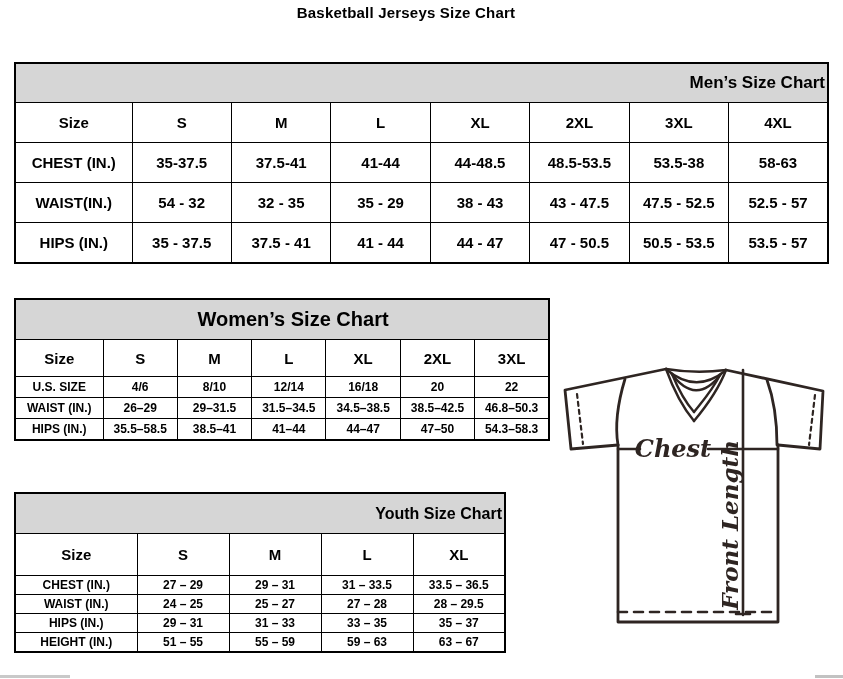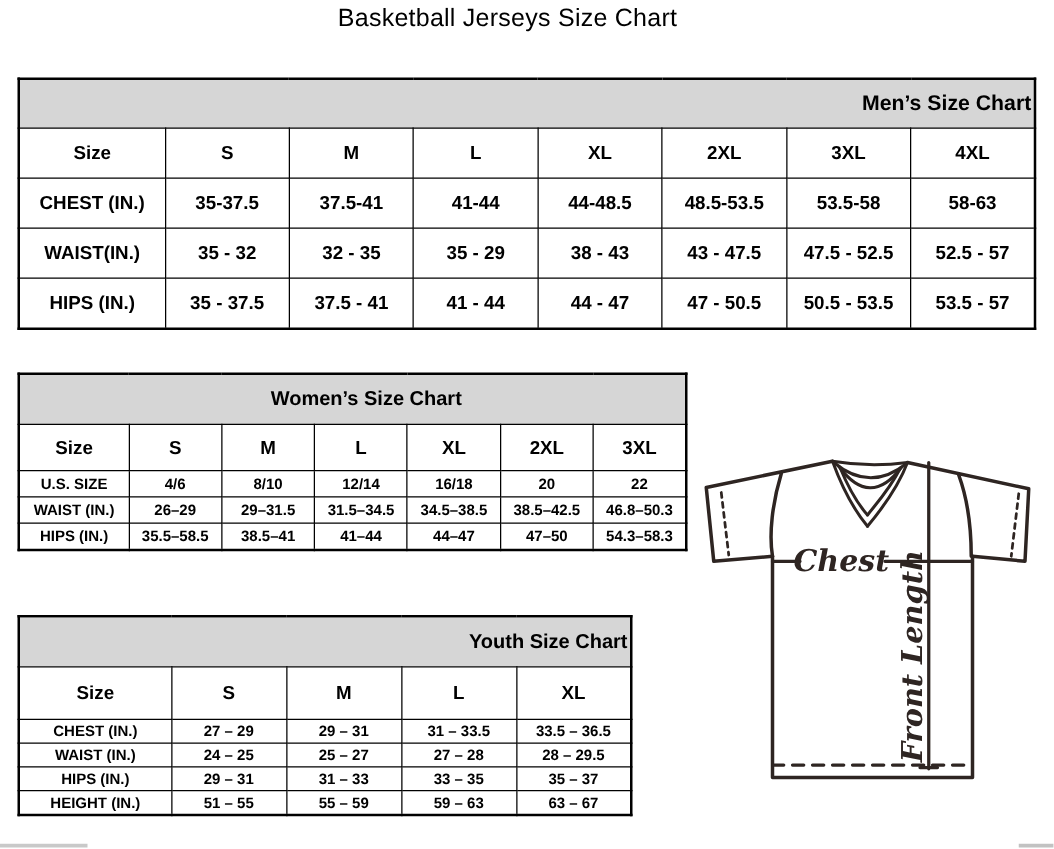--- a/index.html
+++ b/index.html
@@ -2,39 +2,39 @@
 <html><head>
 <meta charset="utf-8">
 <style>
   html,body{margin:0;padding:0;background:#ffffff;}
   .canvas{
     position:relative;width:843px;height:679px;background:#ffffff;overflow:hidden;
     font-family:"Liberation Sans","DejaVu Sans",sans-serif;color:#000;
   }
   .page-title{
     position:absolute;left:0;top:4px;width:812px;text-align:center;
-    font-size:20px;font-weight:normal;letter-spacing:0.2px;margin:0;
+    font-size:15px;font-weight:bold;letter-spacing:0.2px;margin:0;
   }
   .tblwrap{position:absolute;}
   table.chart{border-collapse:collapse;width:100%;table-layout:fixed;}
   table.chart th,table.chart td{
     border:1.5px solid #000;text-align:center;vertical-align:middle;
     font-weight:bold;padding:0 2px;overflow:hidden;white-space:nowrap;
   }
   table.chart{border:2.5px solid #000;}
   th.band{background:#d6d6d6;}
   
   .mens{left:14px;top:62px;width:815px;}
   .mens th.band{height:38px;font-size:17px;text-align:right;}
   .mens tr.sizerow td{height:39px;font-size:15px;}
   .mens tr.datarow td{height:39px;font-size:15px;}
   .mens col.labcol{width:117px;}
   
   .womens{left:14px;top:298px;width:536px;}
-  .womens th.band{height:39px;font-size:16px;padding-left:24px;}
+  .womens th.band{height:39px;font-size:20px;padding-left:24px;}
   .womens tr.sizerow td{height:36px;font-size:15px;}
   .womens tr.datarow td{height:20px;font-size:12px;}
   .womens col.labcol{width:88px;}
   
   .youth{left:14px;top:492px;width:492px;}
   .youth th.band{height:39px;font-size:16px;text-align:right;}
   .youth tr.sizerow td{height:41px;font-size:15px;}
   .youth tr.datarow td{height:18px;font-size:12px;}
   .youth col.labcol{width:122px;}
   
@@ -82,26 +82,26 @@
             <td>3XL</td>
             <td>4XL</td>
           </tr>
           <tr class="datarow">
             <td>CHEST (IN.)</td>
             <td>35-37.5</td>
             <td>37.5-41</td>
             <td>41-44</td>
             <td>44-48.5</td>
             <td>48.5-53.5</td>
-            <td>53.5-58</td>
+            <td>53.5-38</td>
             <td>58-63</td>
           </tr>
           <tr class="datarow">
             <td>WAIST(IN.)</td>
-            <td>35 - 32</td>
+            <td>54 - 32</td>
             <td>32 - 35</td>
             <td>35 - 29</td>
             <td>38 - 43</td>
             <td>43 - 47.5</td>
             <td>47.5 - 52.5</td>
             <td>52.5 - 57</td>
           </tr>
           <tr class="datarow">
             <td>HIPS (IN.)</td>
             <td>35 - 37.5</td>

